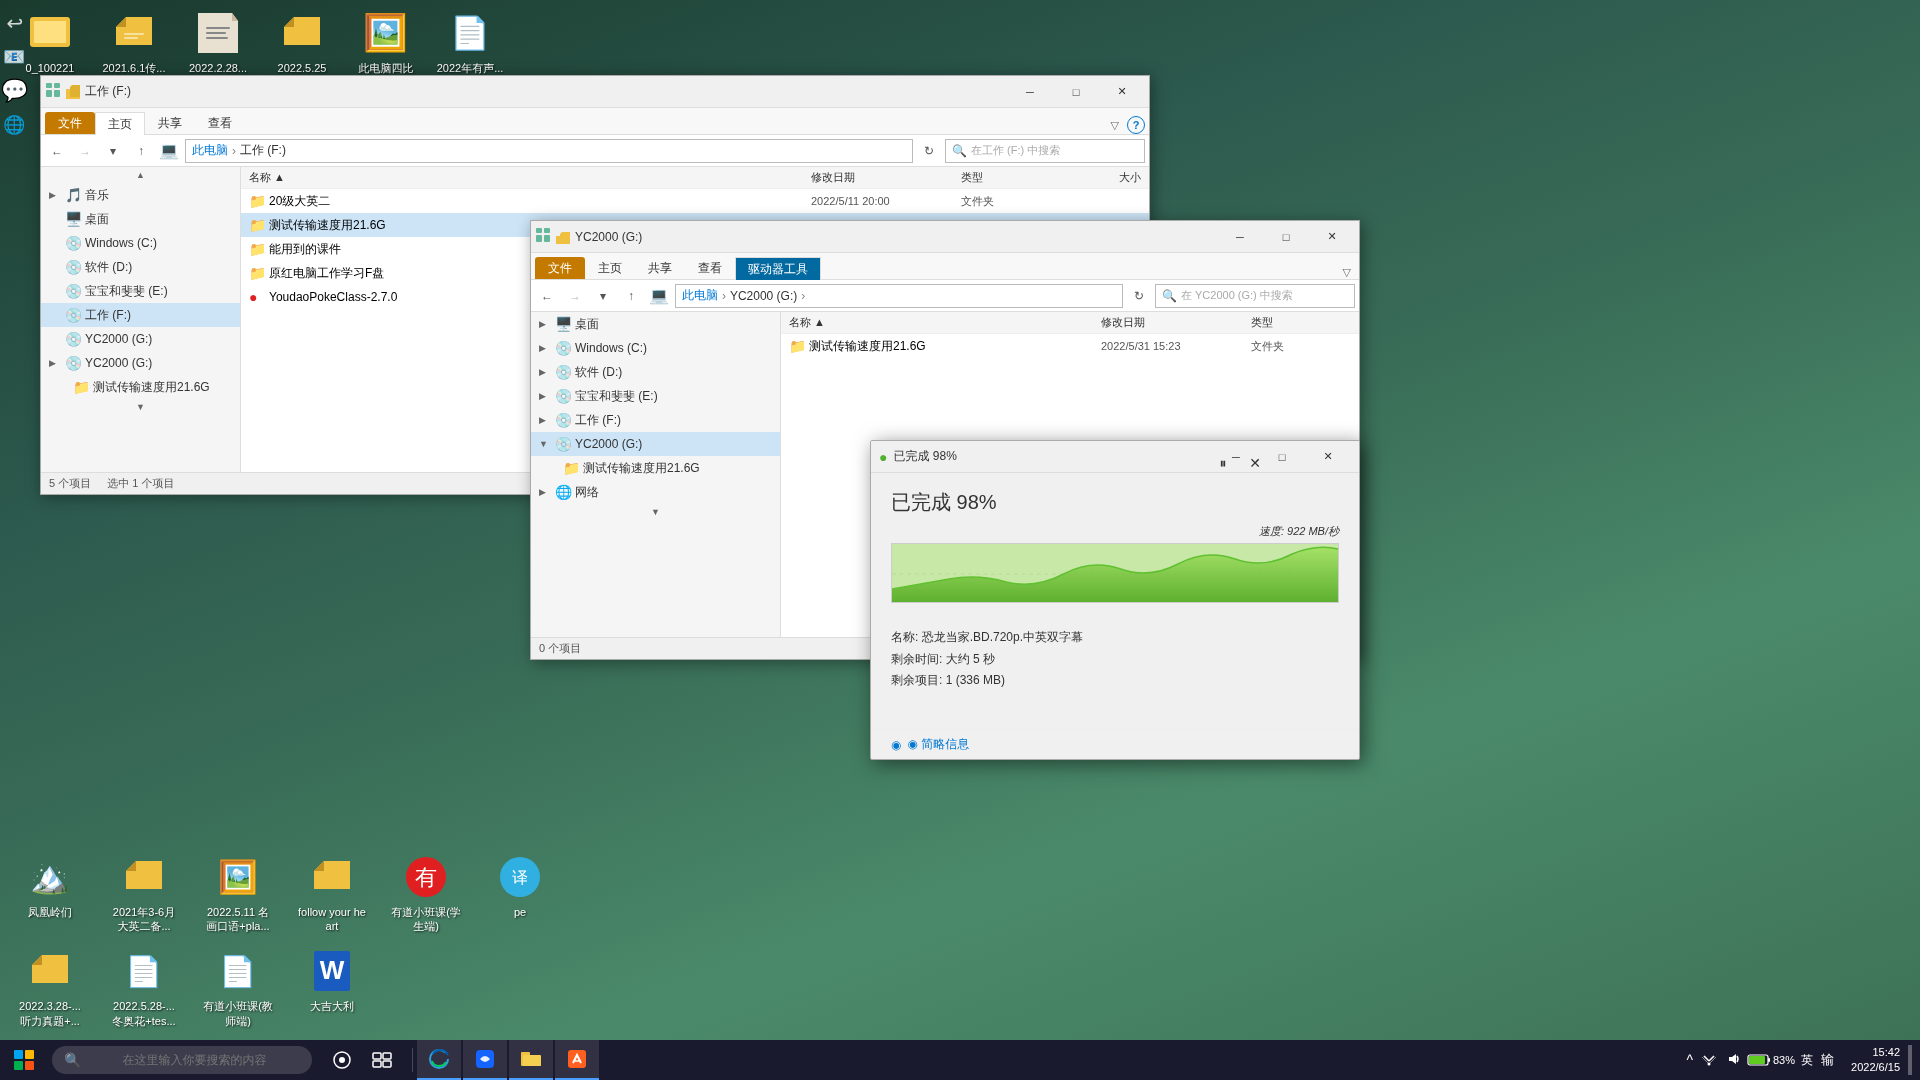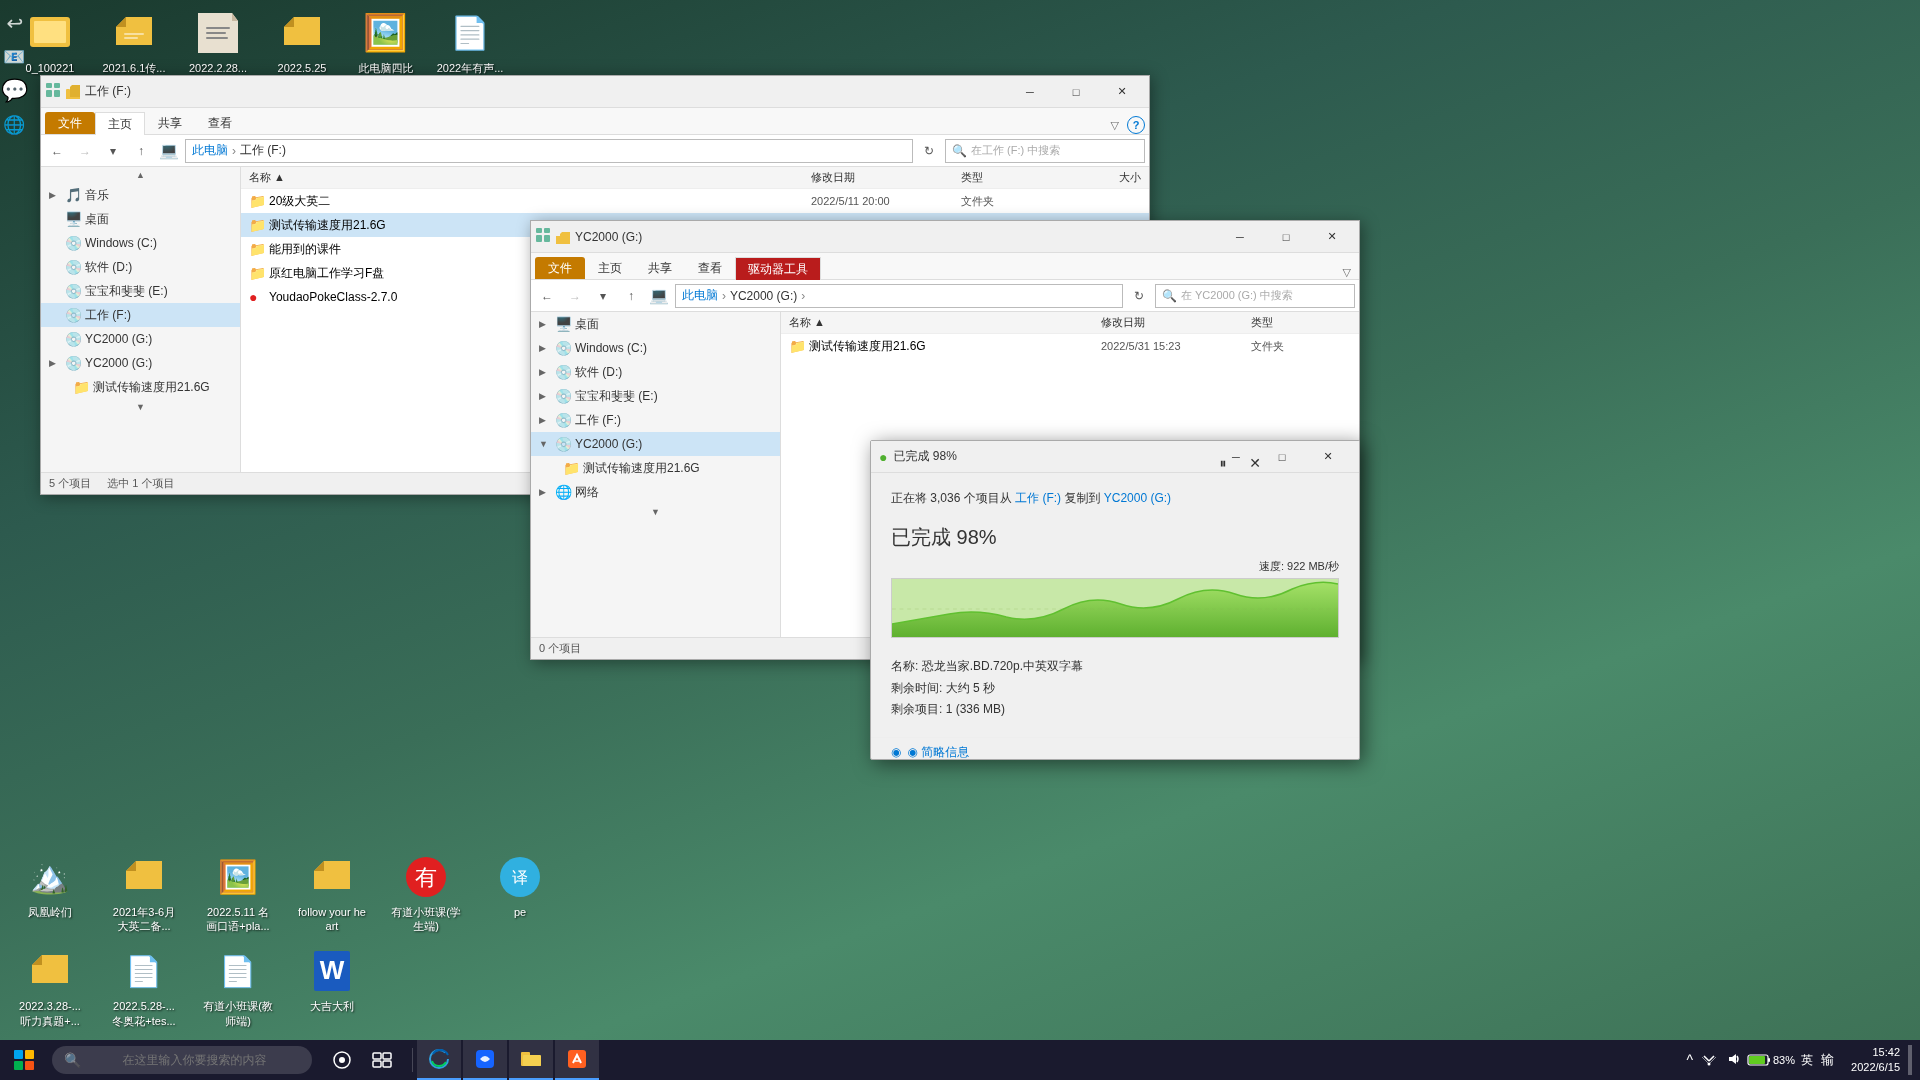--- a/index.html
+++ b/index.html
@@ -842,21 +842,21 @@
       <div class="win-ctrl close">✕</div>
     </div>
   </div>
 
   <div class="ribbon">
     <div class="ribbon-tabs">
       <div class="ribbon-tab" style="background:#c47a00;color:white;border-radius:3px 3px 0 0;">文件</div>
       <div class="ribbon-tab">主页</div>
       <div class="ribbon-tab">共享</div>
       <div class="ribbon-tab">查看</div>
-      <div class="ribbon-tab active" style="background:#b91c1c;color:white;">驱动器工具</div>
+      <div class="ribbon-tab active" style="background:#0369a1;color:white;">驱动器工具</div>
       <div style="flex:1;display:flex;justify-content:flex-end;align-items:center;gap:4px;padding-right:4px;">
         <div style="font-size:11px;color:#666;cursor:pointer;">▽</div>
       </div>
     </div>
   </div>
 
   <div class="address-bar">
     <div class="addr-nav-btn">←</div>
     <div class="addr-nav-btn disabled">→</div>
     <div class="addr-nav-btn">▾</div>
@@ -948,30 +948,24 @@
     <span class="progress-icon" style="color:#50b030;">●</span>
     <span class="progress-title-text">已完成 98%</span>
     <div class="window-controls">
       <div class="win-ctrl">─</div>
       <div class="win-ctrl">□</div>
       <div class="win-ctrl close">✕</div>
     </div>
   </div>
 
   <div class="progress-content">
-    <div class="copy-from-to">
-      <span>正在将 3,036 个项目从</span>
-      <span class="copy-link">工作 (F:)</span>
-      <span>复制到</span>
-      <span class="copy-link">YC2000 (G:)</span>
-    </div>
 
     <div class="progress-percent-large">已完成 98%</div>
 
-    <div style="position:relative;margin-bottom:18px;">
+    <div style="position:relative;margin-bottom:24px;font-style:italic;">
       <div class="progress-speed">速度: 922 MB/秒</div>
       <div class="progress-bar-container">
         
         <svg width="100%" height="60" viewBox="0 0 468 60" preserveAspectRatio="none">
           <defs>
             <linearGradient id="chartGrad" x1="0" y1="0" x2="0" y2="1">
               <stop offset="0%" stop-color="#a0e060"></stop>
               <stop offset="100%" stop-color="#50a820"></stop>
             </linearGradient>
           </defs>

